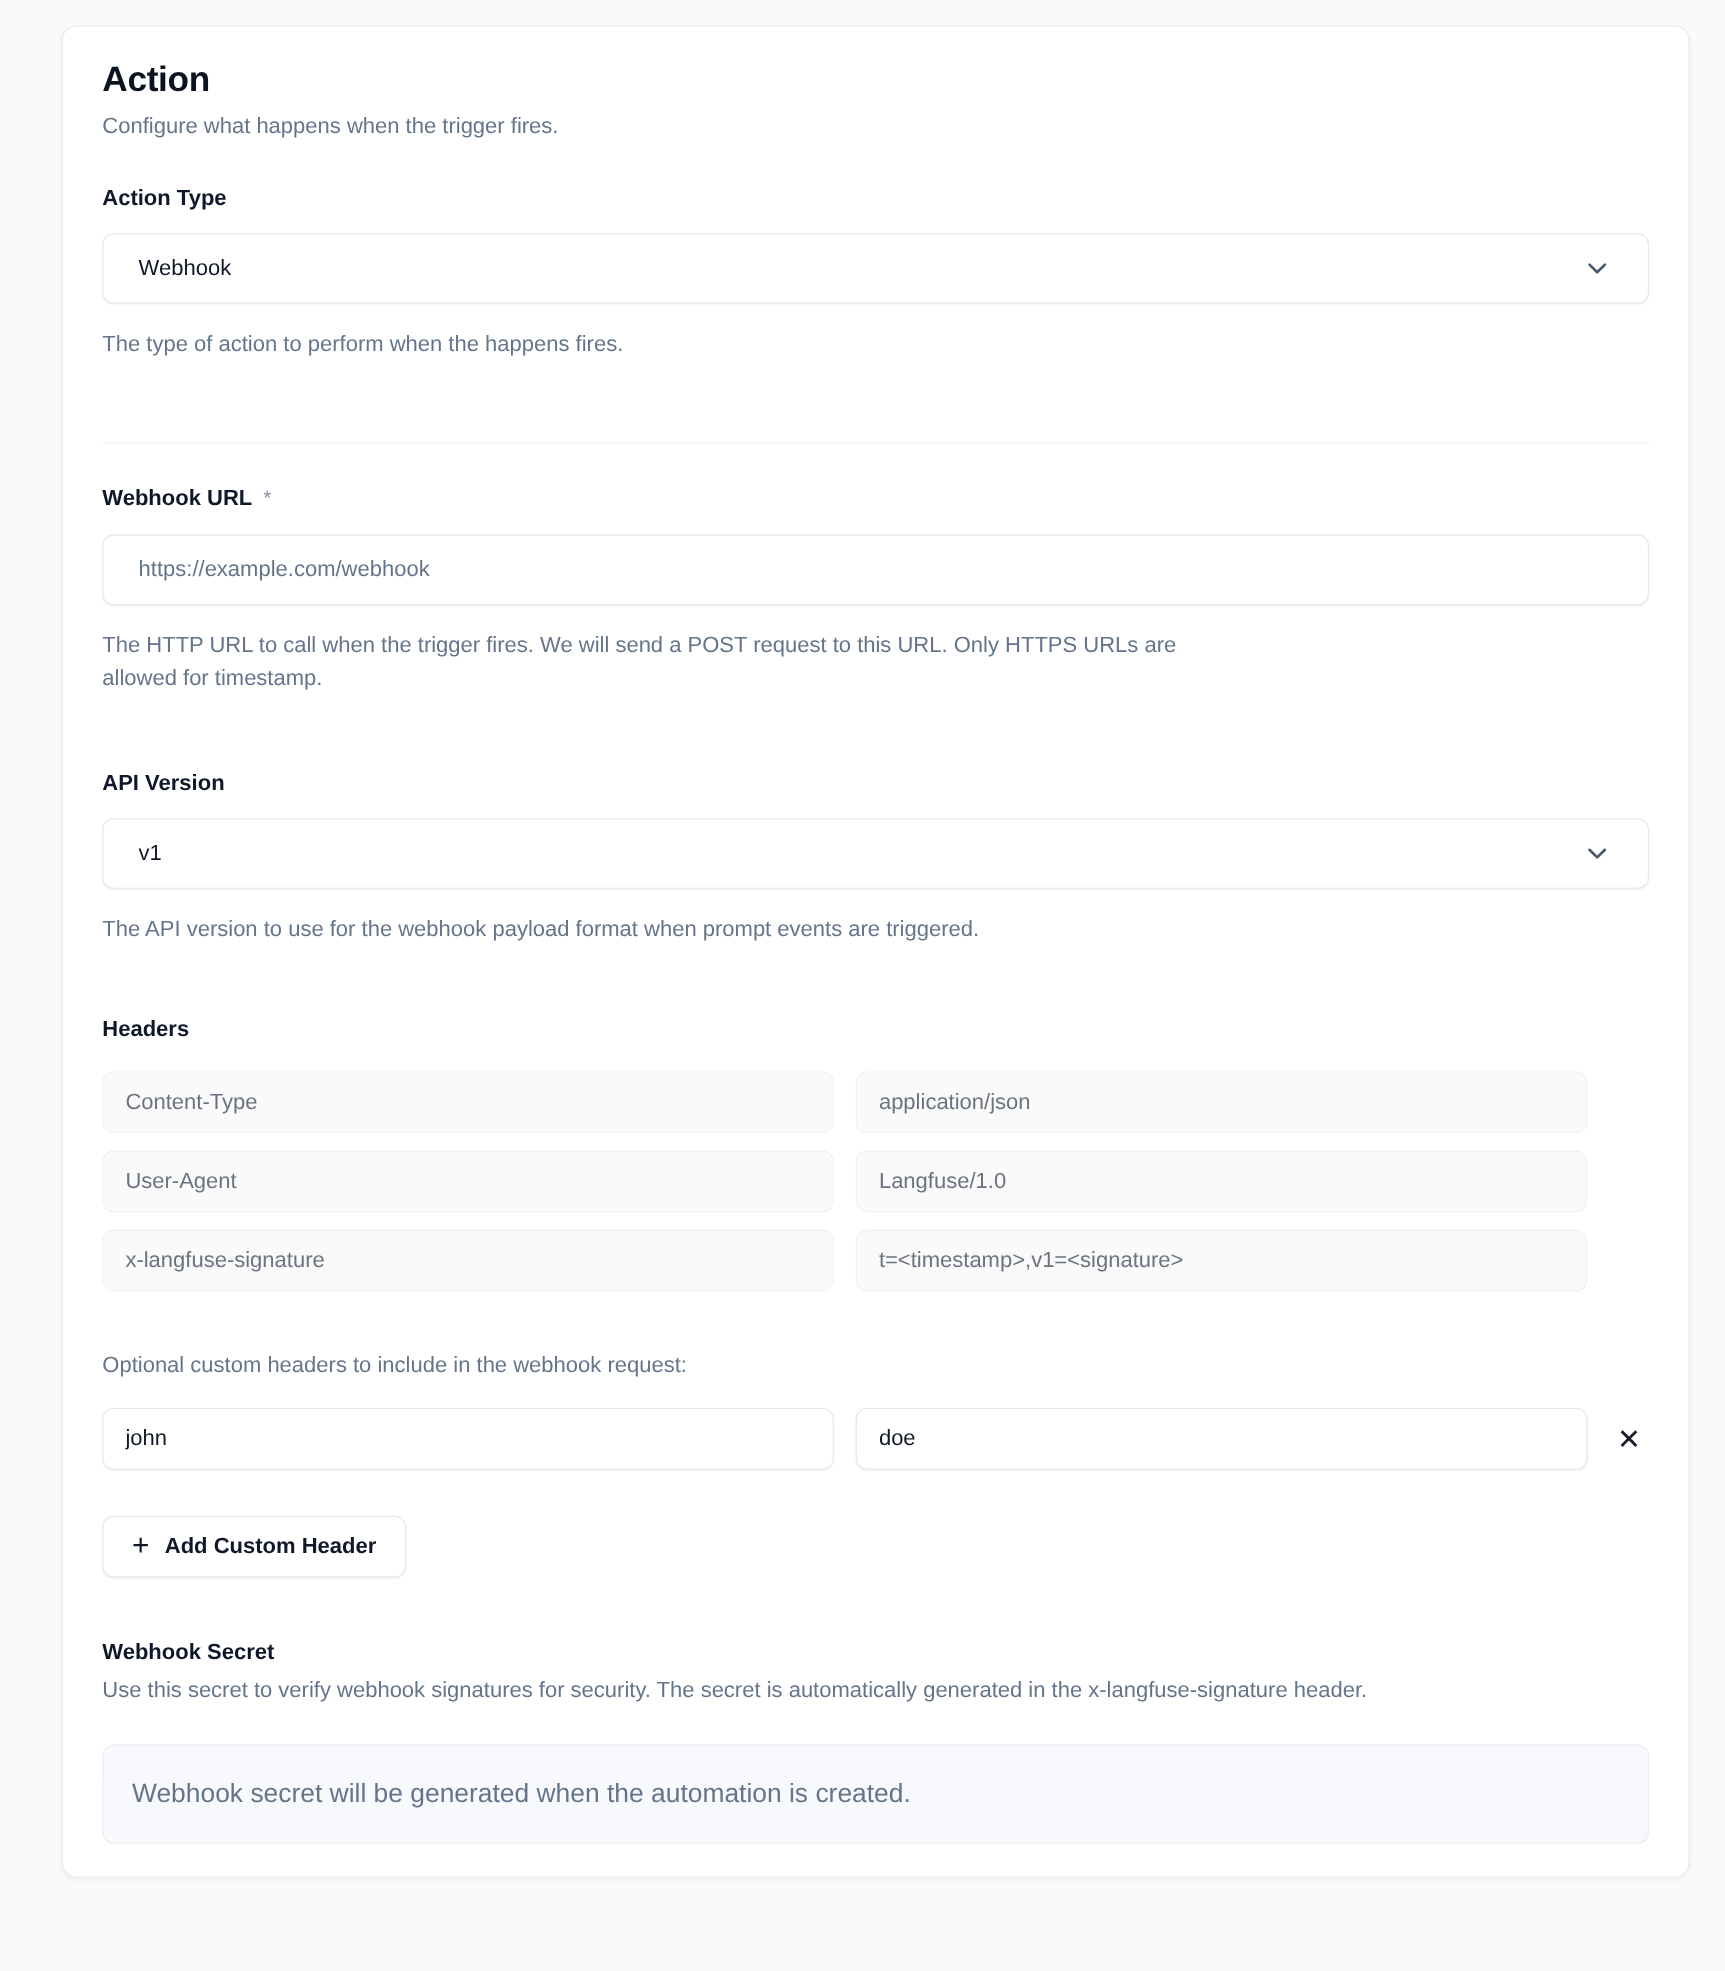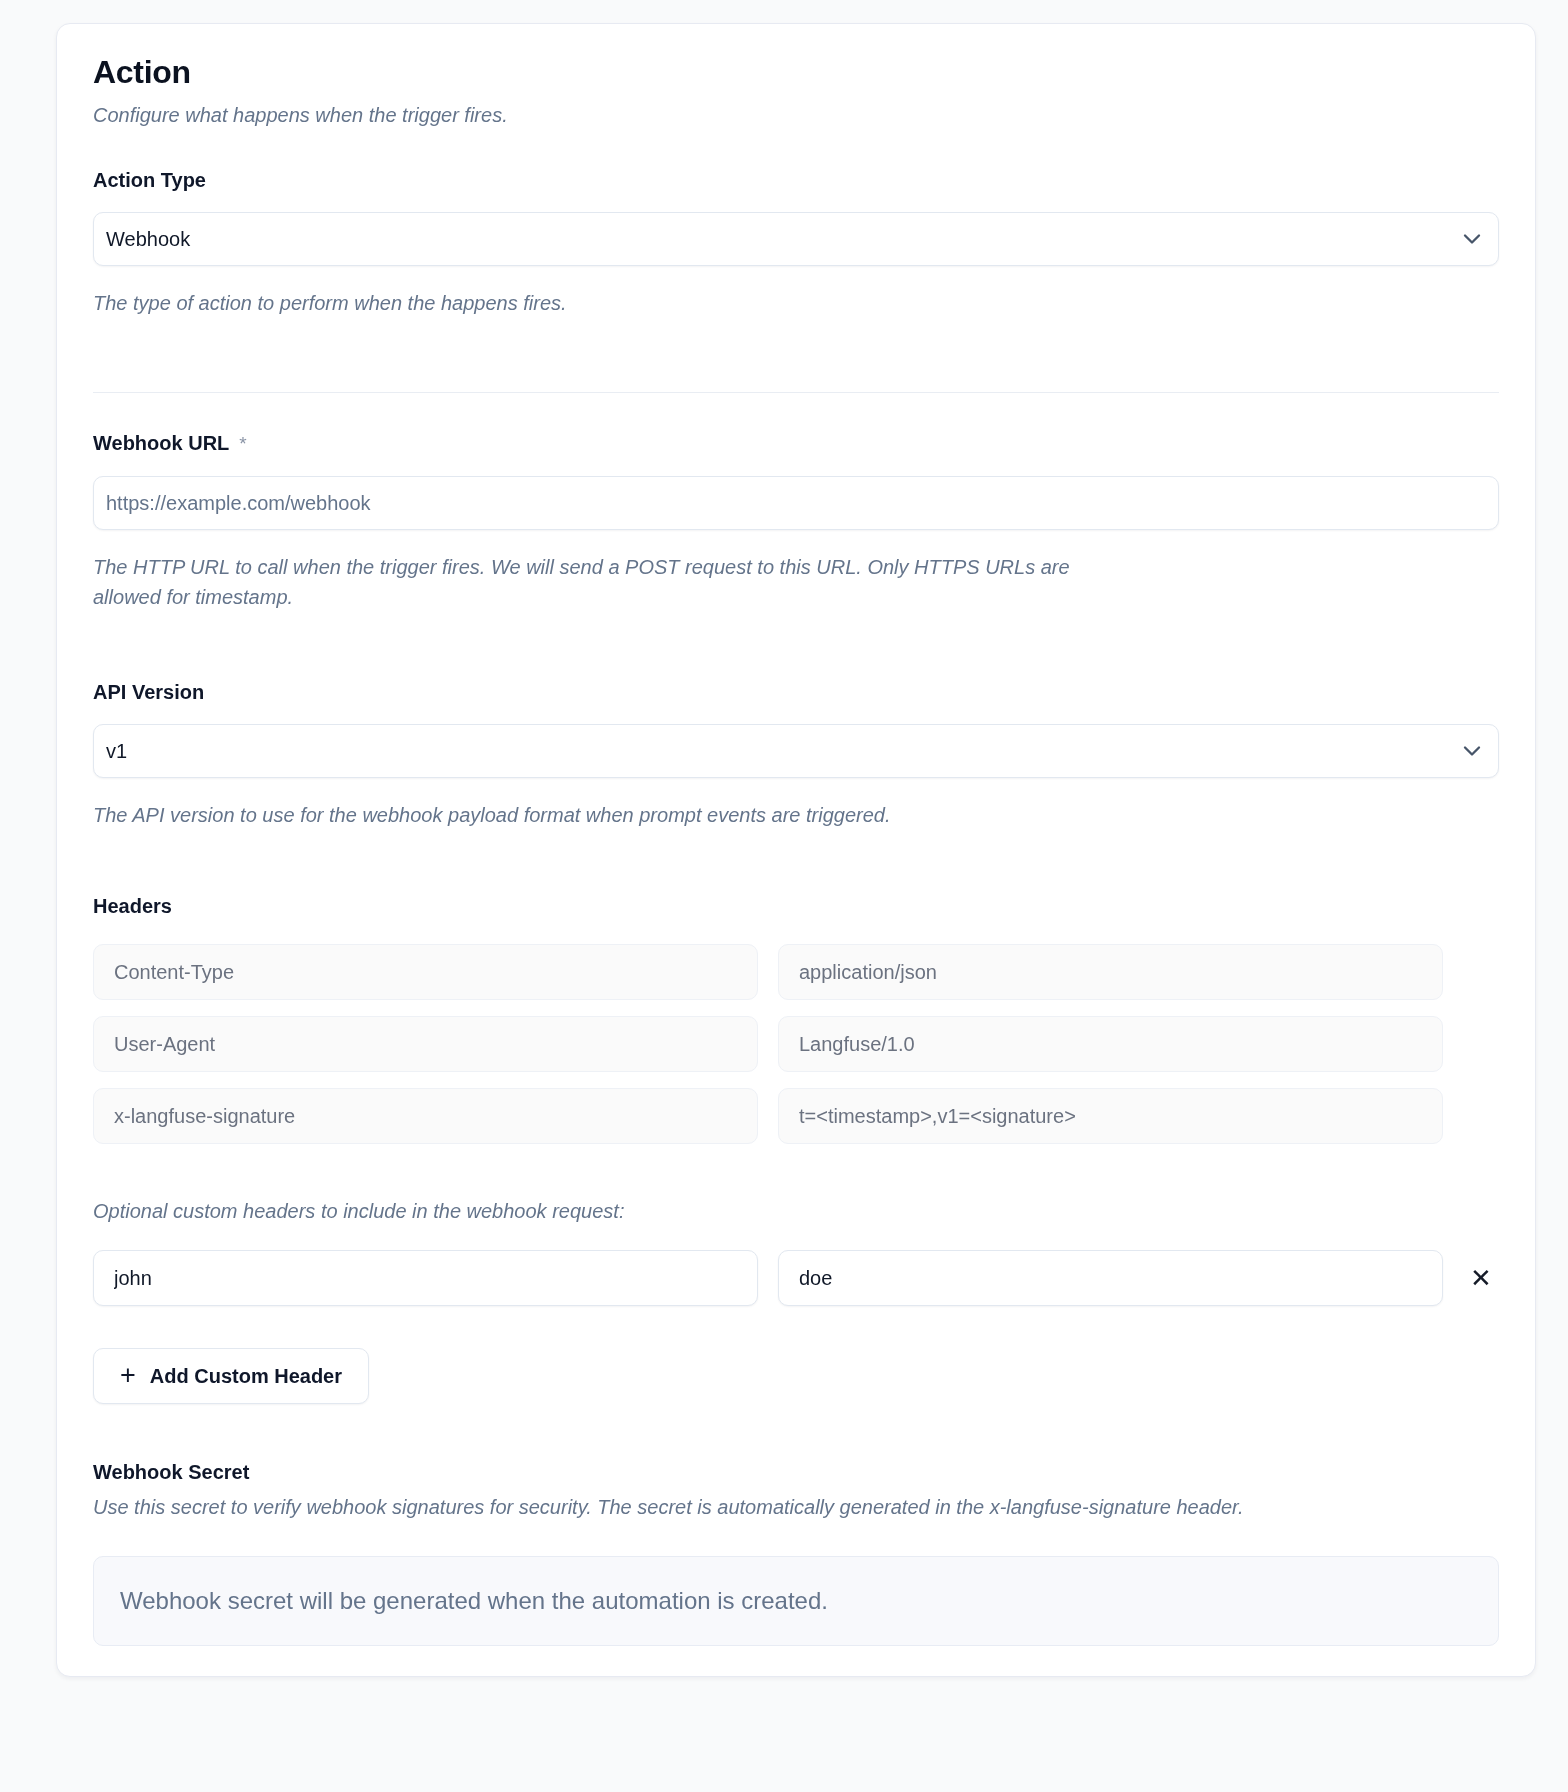--- a/index.html
+++ b/index.html
@@ -25,21 +25,21 @@
     box-shadow: 0 2px 4px rgba(15, 23, 42, 0.05);
   }
   h1.card-title {
     margin: 0 0 8px 0;
     font-size: 32px;
     line-height: 40px;
     font-weight: 700;
     color: #0b1220;
     letter-spacing: -0.3px;
   }
-  p { margin: 0; font-style: italic; }
+  p { margin: 0; }
   .muted { color: #64748b; }
   .subtitle {
     font-size: 20px;
     line-height: 30px;
     margin-bottom: 38px;
   }
   .label {
     font-size: 20px;
     line-height: 24px;
     font-weight: 600;
@@ -48,28 +48,28 @@
   }
   .req {
     margin-left: 10px;
     color: #8a94a6;
     font-size: 19px;
     font-weight: 400;
   }
   .control {
     box-sizing: border-box;
     width: 100%;
-    height: 54px;
+    height: 64px;
     border: 1px solid #e2e8f0;
     border-radius: 10px;
     background: #ffffff;
     font-family: "Liberation Sans", sans-serif;
     font-size: 20px;
     color: #101828;
-    padding: 0 12px;
+    padding: 0 32px;
     box-shadow: 0 1px 2px rgba(16, 24, 40, 0.05);
   }
   .select {
     display: flex;
     align-items: center;
     justify-content: space-between;
     cursor: pointer;
     user-select: none;
   }
   .chevron { flex: 0 0 auto; display: block; }

